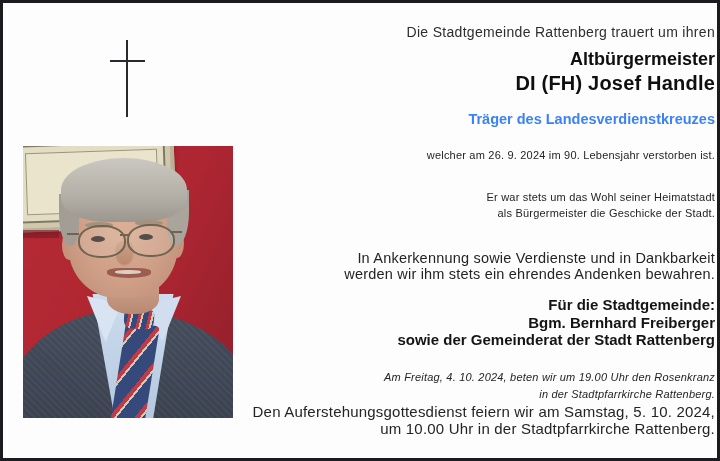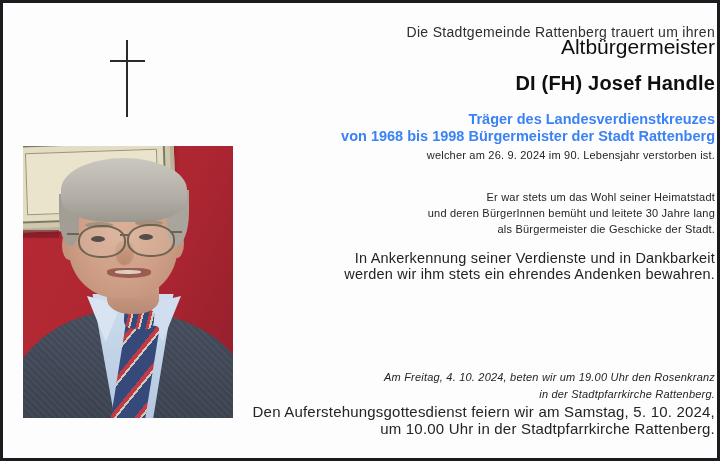--- a/index.html
+++ b/index.html
@@ -62,21 +62,21 @@
   .temple-r{left:147px; top:85px; width:12px; height:2px; background:#6e6450; z-index:10;}
   .nose{left:93px; top:95px; width:17px; height:22px; background:linear-gradient(#cf9f87,#bb8a70); border-radius:40% 40% 55% 55%; z-index:9;
     box-shadow:0 2px 2px rgba(120,70,50,.35);}
   .mouth{left:84px; top:122px; width:44px; height:10px; background:#9c5d50; border-radius:30% 30% 50% 50%; z-index:9;}
   .teeth{left:92px; top:124px; width:26px; height:4px; background:#d9cfc2; border-radius:40%; z-index:10;}
 
   
   .textcol{position:absolute; left:235px; top:0; width:480px; height:100%; text-align:right;}
   .textcol>*{position:absolute; left:0; width:100%; margin:0; font-weight:normal;}
   .intro{top:24px; font-size:14px; color:#2e2e2e; letter-spacing:.3px;}
-  .role{top:35px; font-size:21px; font-weight:normal; color:var(--heading_text,#0f0f0f);}
+  .role{top:49px; font-size:18px; font-weight:bold; color:var(--heading_text,#0f0f0f);}
   .name{top:72px; font-size:20px; font-weight:bold; color:var(--heading_text,#0f0f0f); letter-spacing:.2px;}
   .honors{top:111px; font-size:14.5px; font-weight:bold; line-height:17px; color:#3b82f6;}
   .death{top:149px; font-size:11px; letter-spacing:.2px;}
   .tribute1{top:189px; font-size:11px; line-height:16px; letter-spacing:.2px;}
   .tribute2{top:250px; font-size:14.5px; line-height:16px; letter-spacing:.2px;}
   .signature{top:296px; font-size:15px; font-weight:bold; line-height:17.5px; color:#141414;}
   .rosary{top:369px; font-size:11px; line-height:16.5px; letter-spacing:.2px;font-style:italic;}
   .service{top:404px; font-size:15px; line-height:16.5px; letter-spacing:.2px;}
 </style>
 </head>
@@ -122,31 +122,34 @@
     <div class="mouth"></div>
     <div class="teeth"></div>
   </div>
 
   <div class="textcol">
     <div class="intro">Die Stadtgemeinde Rattenberg trauert um ihren</div>
     <h2 class="role">Altbürgermeister</h2>
     <h1 class="name">DI (FH) Josef Handle</h1>
     <div class="honors">
       <div>Träger des Landesverdienstkreuzes</div>
-      <div>von 1968 bis 1998 Bürgermeister der Stadt Rattenberg</div>
     </div>
     <div class="death">welcher am 26. 9. 2024 im 90. Lebensjahr verstorben ist.</div>
     <div class="tribute1">
       <div>Er war stets um das Wohl seiner Heimatstadt</div>
-      <div>und deren BürgerInnen bemüht und leitete 30 Jahre lang</div>
       <div>als Bürgermeister die Geschicke der Stadt.</div>
     </div>
     <div class="tribute2">
-      <div>In Ankerkennung seiner Verdienste und in Dankbarkeit</div>
+      <div>In Ankerkennung sowie Verdienste und in Dankbarkeit</div>
       <div>werden wir ihm stets ein ehrendes Andenken bewahren.</div>
+    </div>
+    <div class="signature">
+      <div>Für die Stadtgemeinde:</div>
+      <div>Bgm. Bernhard Freiberger</div>
+      <div>sowie der Gemeinderat der Stadt Rattenberg</div>
     </div>
     <div class="rosary">
       <div>Am Freitag, 4. 10. 2024, beten wir um 19.00 Uhr den Rosenkranz</div>
       <div>in der Stadtpfarrkirche Rattenberg.</div>
     </div>
     <div class="service">
       <div>Den Auferstehungsgottesdienst feiern wir am Samstag, 5. 10. 2024,</div>
       <div>um 10.00 Uhr in der Stadtpfarrkirche Rattenberg.</div>
     </div>
   </div>

